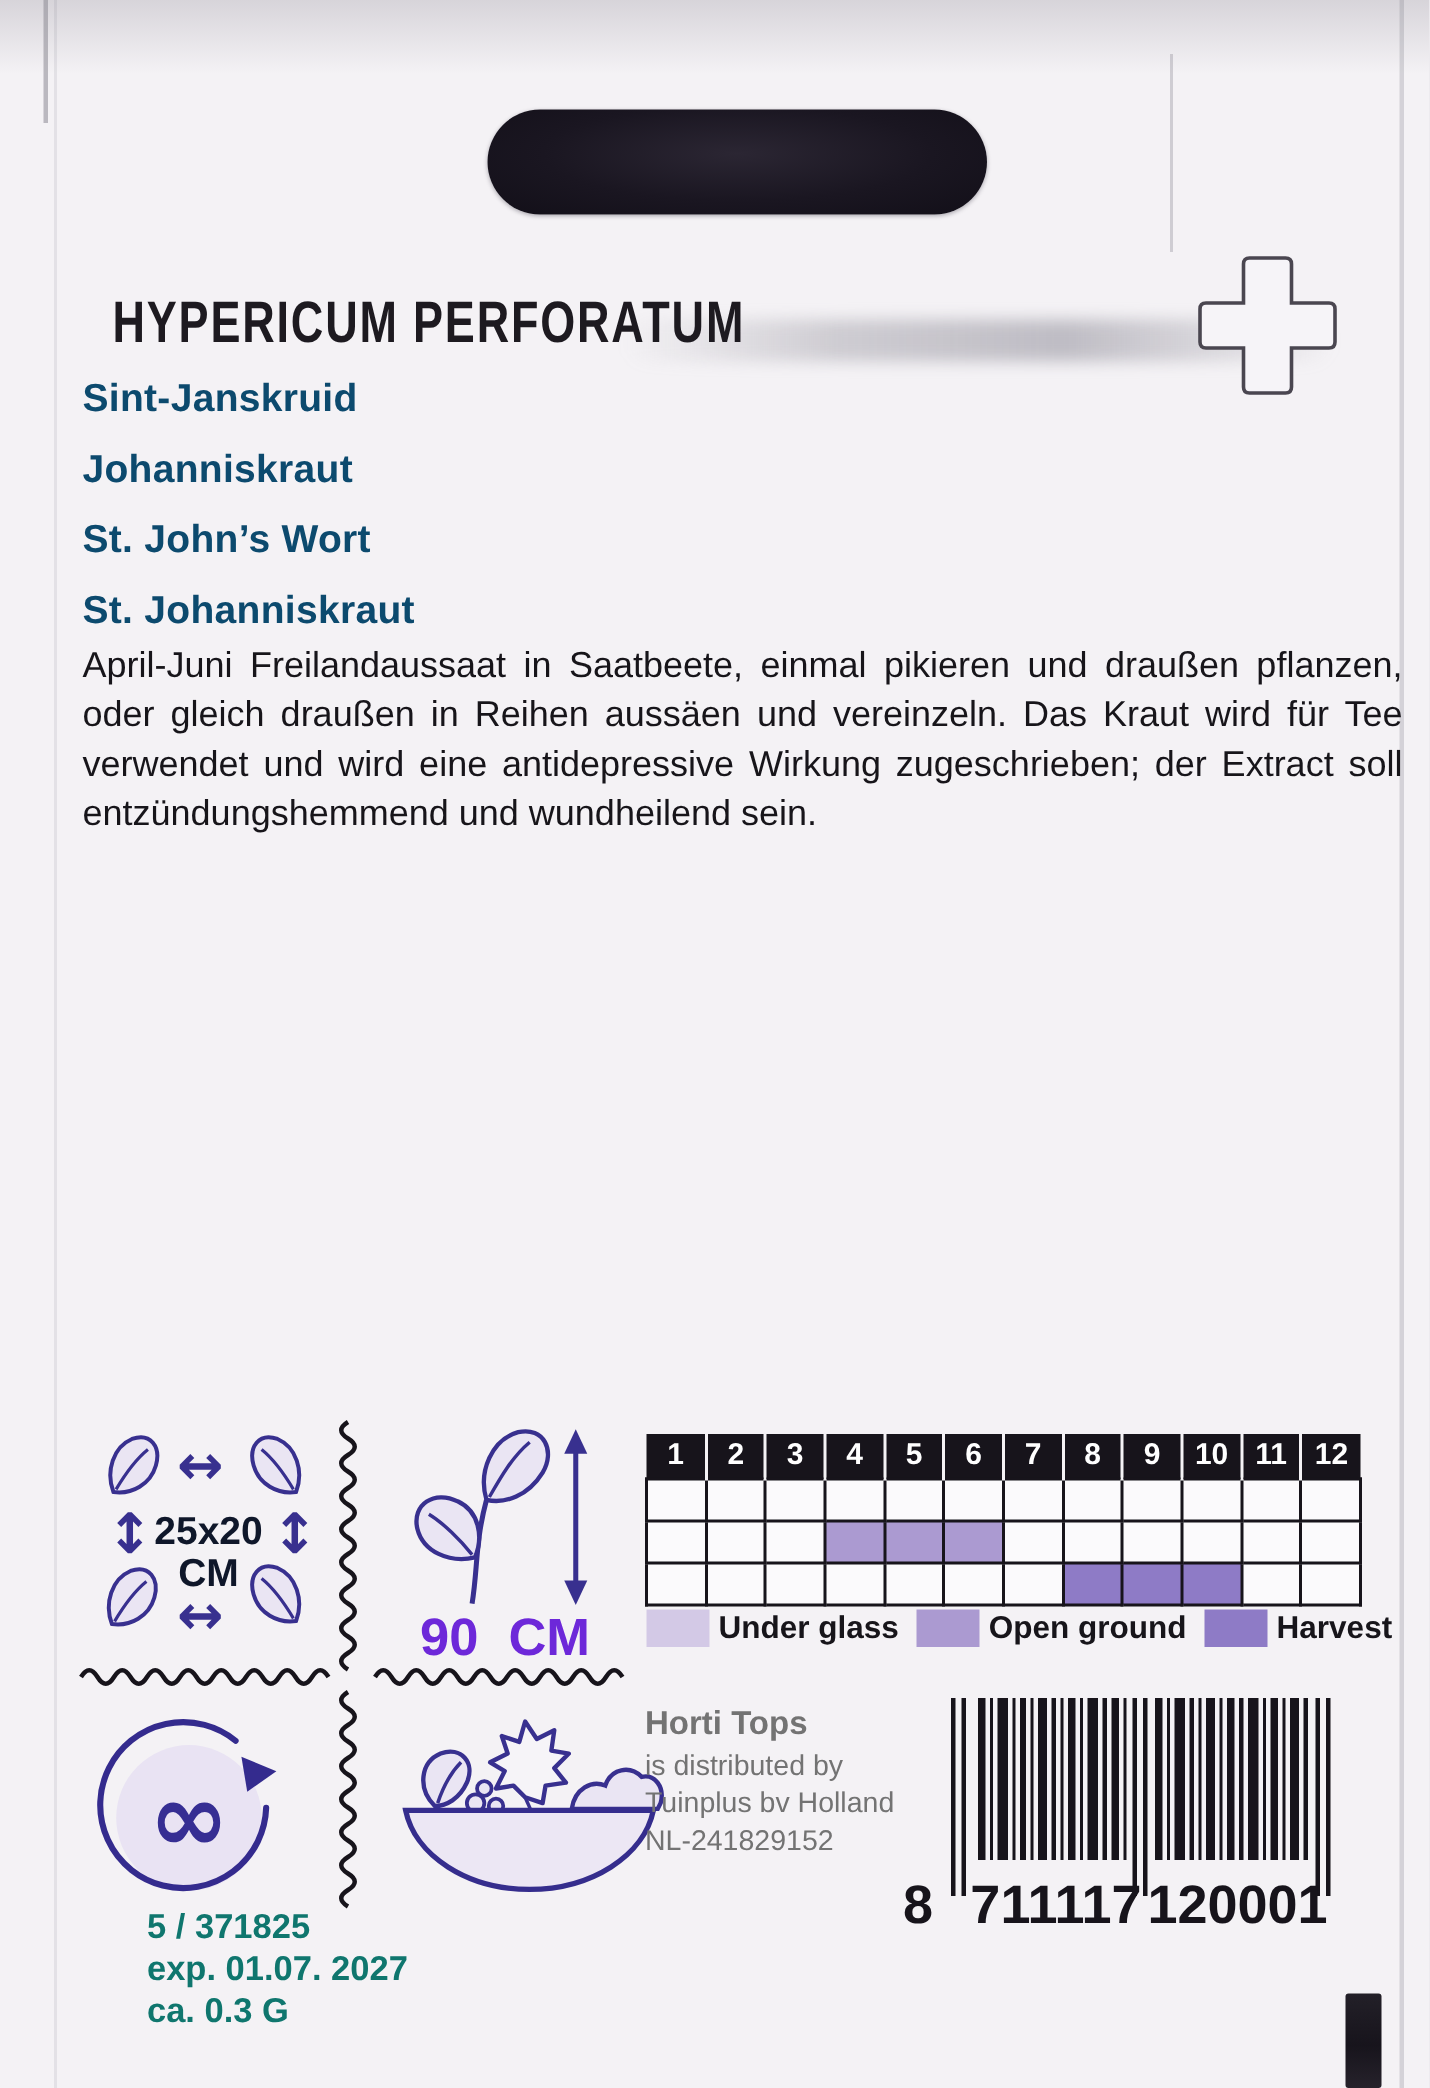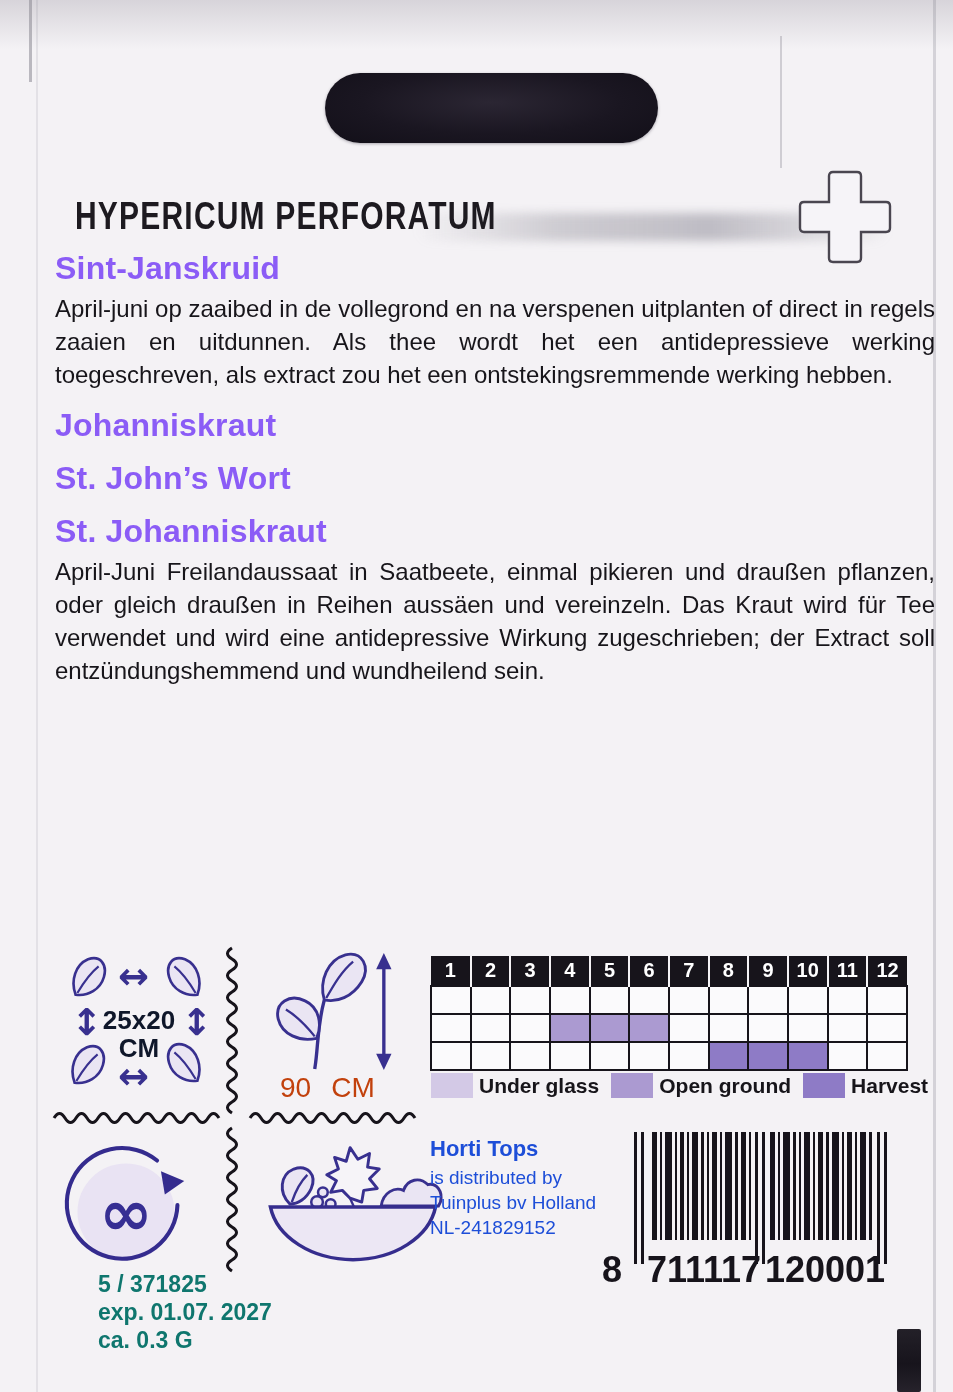--- a/index.html
+++ b/index.html
@@ -26,55 +26,55 @@
   
   .plus-wrap{position:absolute;left:798px;top:168px;}
   
   .title{position:absolute;left:75px;top:194px;margin:0;font-size:30px;font-weight:bold;
          letter-spacing:1.2px;color:#1d1a20;transform:scaleY(1.3);transform-origin:left top;
          white-space:nowrap;}
   
   .sections{position:absolute;left:55px;top:250px;width:880px;}
   .section{margin:0;}
   .section + .section{margin-top:16px;}
-  .sec-heading{margin:0 0 5px 0;font-size:32px;font-weight:bold;color:#8b5cf6;letter-spacing:.2px;}
+  .sec-heading{margin:0 0 5px 0;font-size:26px;font-weight:bold;color:#0c4a6e;letter-spacing:.2px;}
   .sec-body{margin:0;font-size:24px;line-height:33px;color:#17151a;text-align:justify;}
   
   .icon-stroke{stroke:#38308f;fill:none;}
   .leaf-fill{fill:#eae5f3;stroke:#38308f;stroke-width:3;}
   .leaf-vein{fill:none;stroke:#38308f;stroke-width:2.4;}
   .spacing-block{position:absolute;left:55px;top:950px;width:168px;height:156px;}
   .spacing-block .leaf{position:absolute;width:40px;height:46px;}
   .arrow{position:absolute;color:#38308f;font-weight:bold;font-family:"DejaVu Sans",sans-serif;line-height:1;}
   .h-arrow{font-size:37px;}
   .v-arrow{font-size:37px;}
   .sp-text{position:absolute;left:40px;top:56px;width:88px;text-align:center;
            font-size:26px;font-weight:bold;color:#0f172a;line-height:28px;}
   .height-block{position:absolute;left:262px;top:950px;width:162px;height:156px;}
-  .height-label{position:absolute;left:18px;top:122px;font-size:28px;font-weight:normal;color:#c2410c;}
+  .height-label{position:absolute;left:18px;top:122px;font-size:35px;font-weight:bold;color:#6d28d9;}
   .height-label .unit{margin-left:20px;}
   .wavy{position:absolute;}
   .perennial-block{position:absolute;left:60px;top:1144px;width:132px;height:132px;}
   .infinity-glyph{position:absolute;left:0;top:34px;width:132px;text-align:center;
                   font-family:"DejaVu Sans",sans-serif;font-size:64px;font-weight:bold;
                   color:#362e93;line-height:70px;}
   .bowl-block{position:absolute;left:260px;top:1136px;width:186px;height:136px;}
   
   .cal{position:absolute;left:430px;top:956px;width:478px;border-collapse:collapse;table-layout:fixed;}
   .cal th{height:29px;background:#17141b;color:#ffffff;font-size:20px;font-weight:bold;
           text-align:center;padding:0;border-left:2px solid #f4f2f5;border-right:2px solid #f4f2f5;}
   .cal th:first-child{border-left:none;}
   .cal th:last-child{border-right:none;}
   .cal td{height:26px;border:2.4px solid #17141b;padding:0;background:#fbfafc;}
   .legend{position:absolute;left:431px;top:1073px;display:flex;align-items:center;}
   .leg-item{display:flex;align-items:center;margin-right:12px;justify-content:center;}
   .swatch{width:42px;height:25px;margin-right:6px;}
   .leg-label{font-size:21px;font-weight:bold;color:#17151a;}
   
-  .distributor{position:absolute;left:430px;top:1136px;color:#1d4ed8;}
+  .distributor{position:absolute;left:430px;top:1136px;color:#737373;}
   .dist-name{font-size:22px;font-weight:bold;margin:0 0 3px 0;}
   .dist-line{font-size:19px;line-height:25px;margin:0;}
   
   .barcode{position:absolute;left:594px;top:1132px;width:330px;height:156px;}
   
   .batch{position:absolute;left:98px;top:1270px;color:#0f766e;}
   .batch-line{font-size:23px;font-weight:bold;line-height:28px;margin:0;}
 </style>
 </head>
 <body>
@@ -95,21 +95,20 @@
     <svg width="94" height="97" viewBox="0 0 94 97">
       <path d="M35,4 h24 q4,0 4,4 v26 h25 q4,0 4,4 v22 q0,4 -4,4 h-25 v26 q0,4 -4,4 h-24 q-4,0 -4,-4 v-26 h-25 q-4,0 -4,-4 v-22 q0,-4 4,-4 h25 v-26 q0,-4 4,-4 z" fill="#f6f4f8" stroke="#4a4650" stroke-width="2.4"></path>
     </svg>
   </div>
 
   <h1 class="title">HYPERICUM PERFORATUM</h1>
 
   <div class="sections">
   <div class="section">
     <h2 class="sec-heading">Sint-Janskruid</h2>
-    <p class="sec-body">April-juni op zaaibed in de vollegrond en na verspenen uitplanten of direct in regels zaaien en uitdunnen. Als thee wordt het een antidepressieve werking toegeschreven, als extract zou het een ontstekingsremmende werking hebben.</p>
   </div>
 
   <div class="section">
     <h2 class="sec-heading">Johanniskraut</h2>
   </div>
 
   <div class="section">
     <h2 class="sec-heading">St. John’s Wort</h2>
   </div>
 

